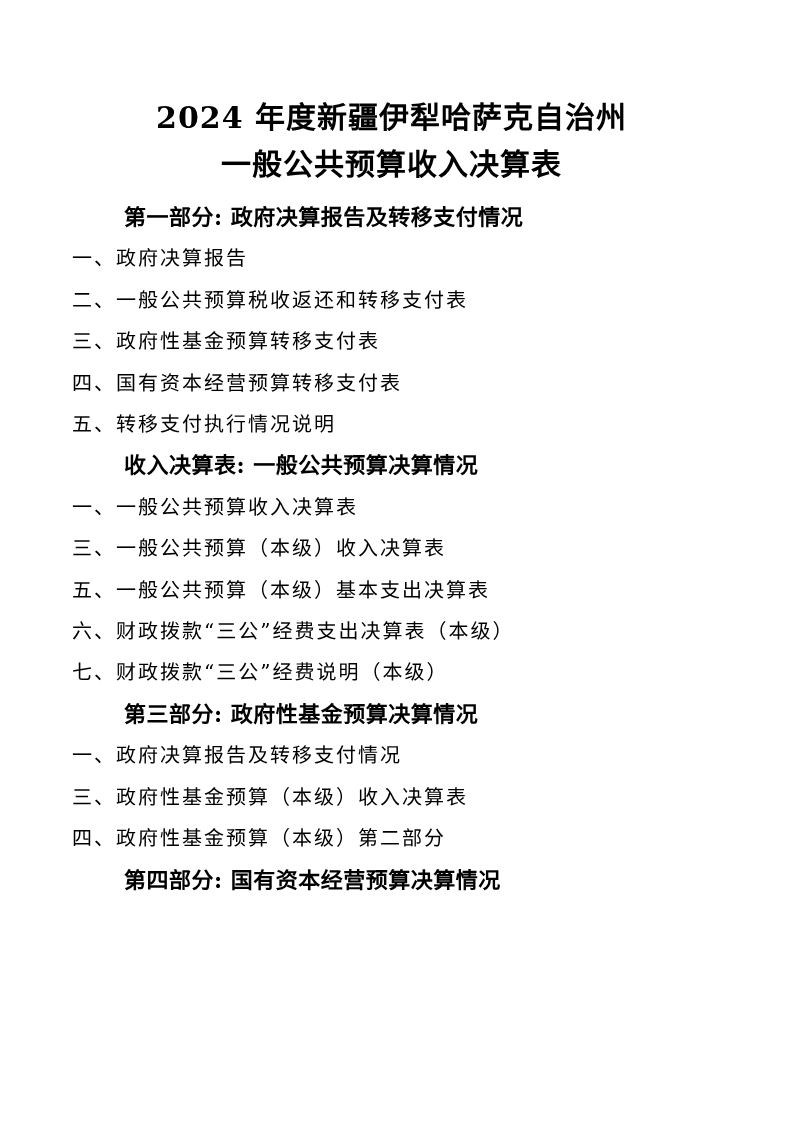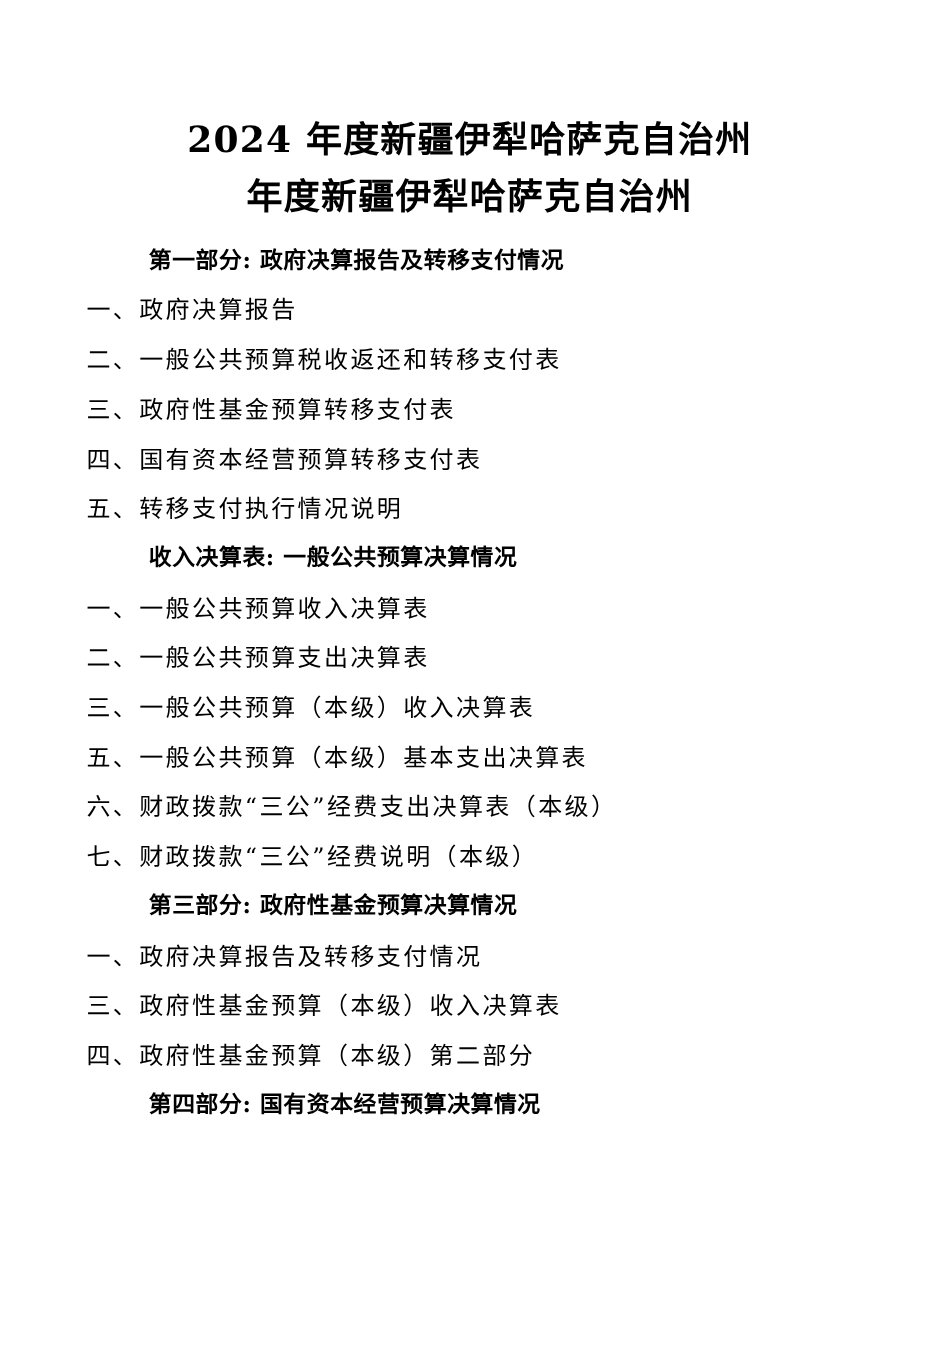--- a/index.html
+++ b/index.html
@@ -29,21 +29,21 @@
   }
   .title-line {
     display: block;
   }
   .toc {
     margin-top: 9px;
   }
   .section-heading {
     margin: 0;
     padding: 0 0 0 124px;
-    font-size: 19px;
+    font-size: 22px;
     font-weight: bold;
     line-height: 41.4px;
     letter-spacing: 0.5px;
     font-family: "DejaVu Serif", "Liberation Serif", serif;
     white-space: nowrap;
   }
   .toc-item {
     margin: 0;
     padding: 0 0 0 72px;
     font-size: 20px;
@@ -53,32 +53,31 @@
     font-family: "DejaVu Serif", "Liberation Serif", serif;
     white-space: nowrap;
   }
 </style>
 </head>
 <body>
 
 <div class="doc-page">
   <h1 class="doc-title">
     <span class="title-line">2024 年度新疆伊犁哈萨克自治州</span>
-    <span class="title-line">年度新疆伊犁哈萨克自治州</span>
+    <span class="title-line">一般公共预算收入决算表</span>
   </h1>
   <div class="toc" id="toc">
       <div class="section-heading">第一部分: 政府决算报告及转移支付情况</div>
       <div class="toc-item">一、政府决算报告</div>
       <div class="toc-item">二、一般公共预算税收返还和转移支付表</div>
       <div class="toc-item">三、政府性基金预算转移支付表</div>
       <div class="toc-item">四、国有资本经营预算转移支付表</div>
       <div class="toc-item">五、转移支付执行情况说明</div>
       <div class="section-heading">收入决算表: 一般公共预算决算情况</div>
       <div class="toc-item">一、一般公共预算收入决算表</div>
-      <div class="toc-item">二、一般公共预算支出决算表</div>
       <div class="toc-item">三、一般公共预算（本级）收入决算表</div>
       <div class="toc-item">五、一般公共预算（本级）基本支出决算表</div>
       <div class="toc-item">六、财政拨款“三公”经费支出决算表（本级）</div>
       <div class="toc-item">七、财政拨款“三公”经费说明（本级）</div>
       <div class="section-heading">第三部分: 政府性基金预算决算情况</div>
       <div class="toc-item">一、政府决算报告及转移支付情况</div>
       <div class="toc-item">三、政府性基金预算（本级）收入决算表</div>
       <div class="toc-item">四、政府性基金预算（本级）第二部分</div>
       <div class="section-heading">第四部分: 国有资本经营预算决算情况</div>
     </div>

